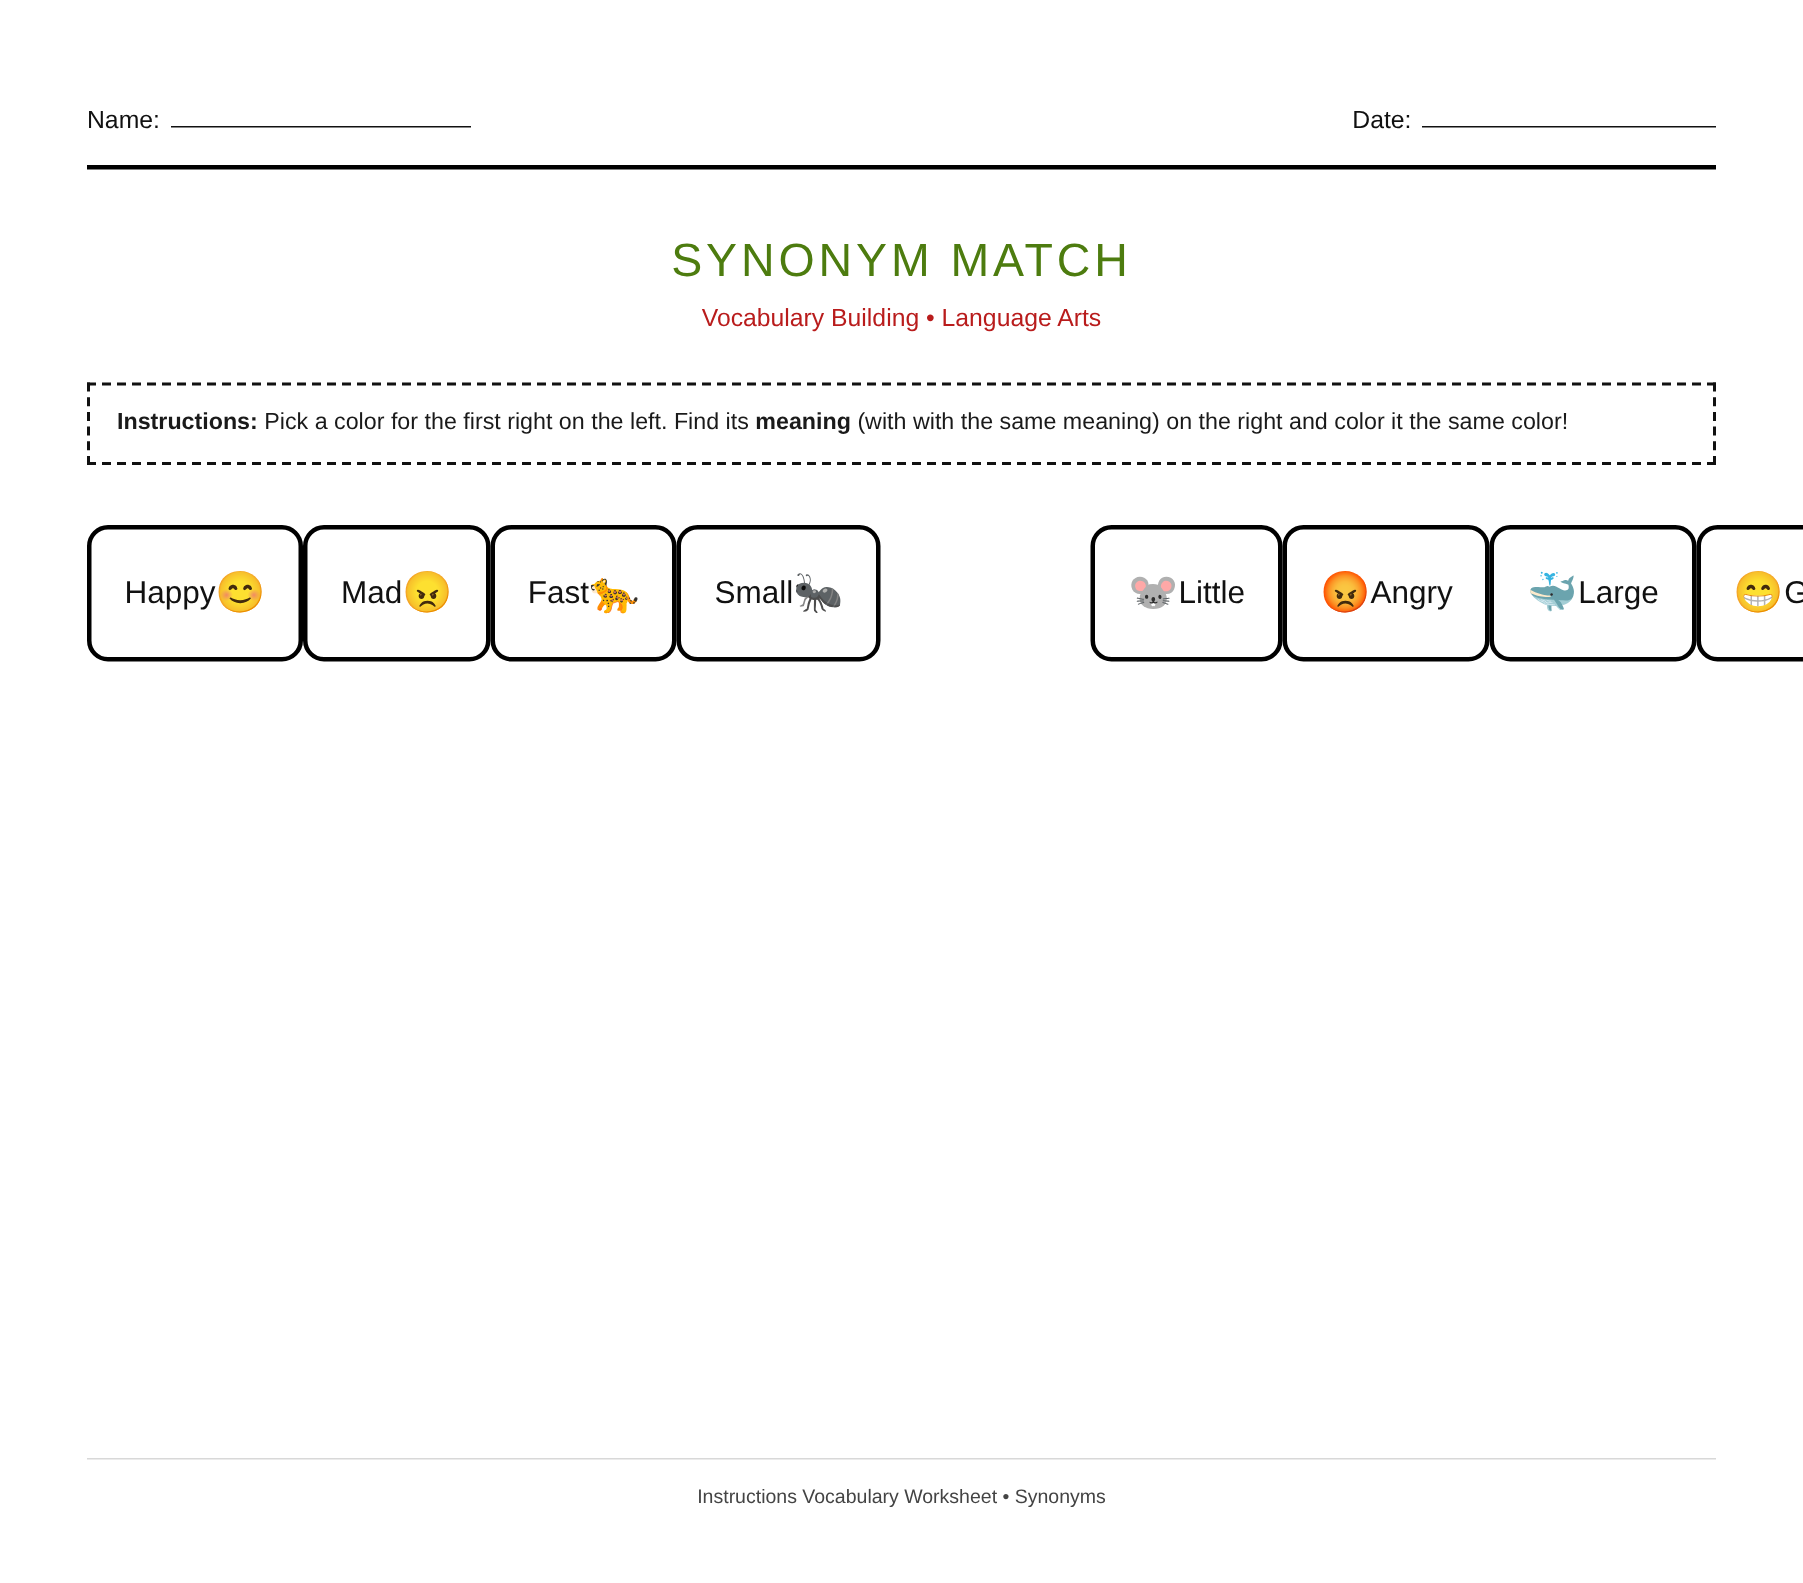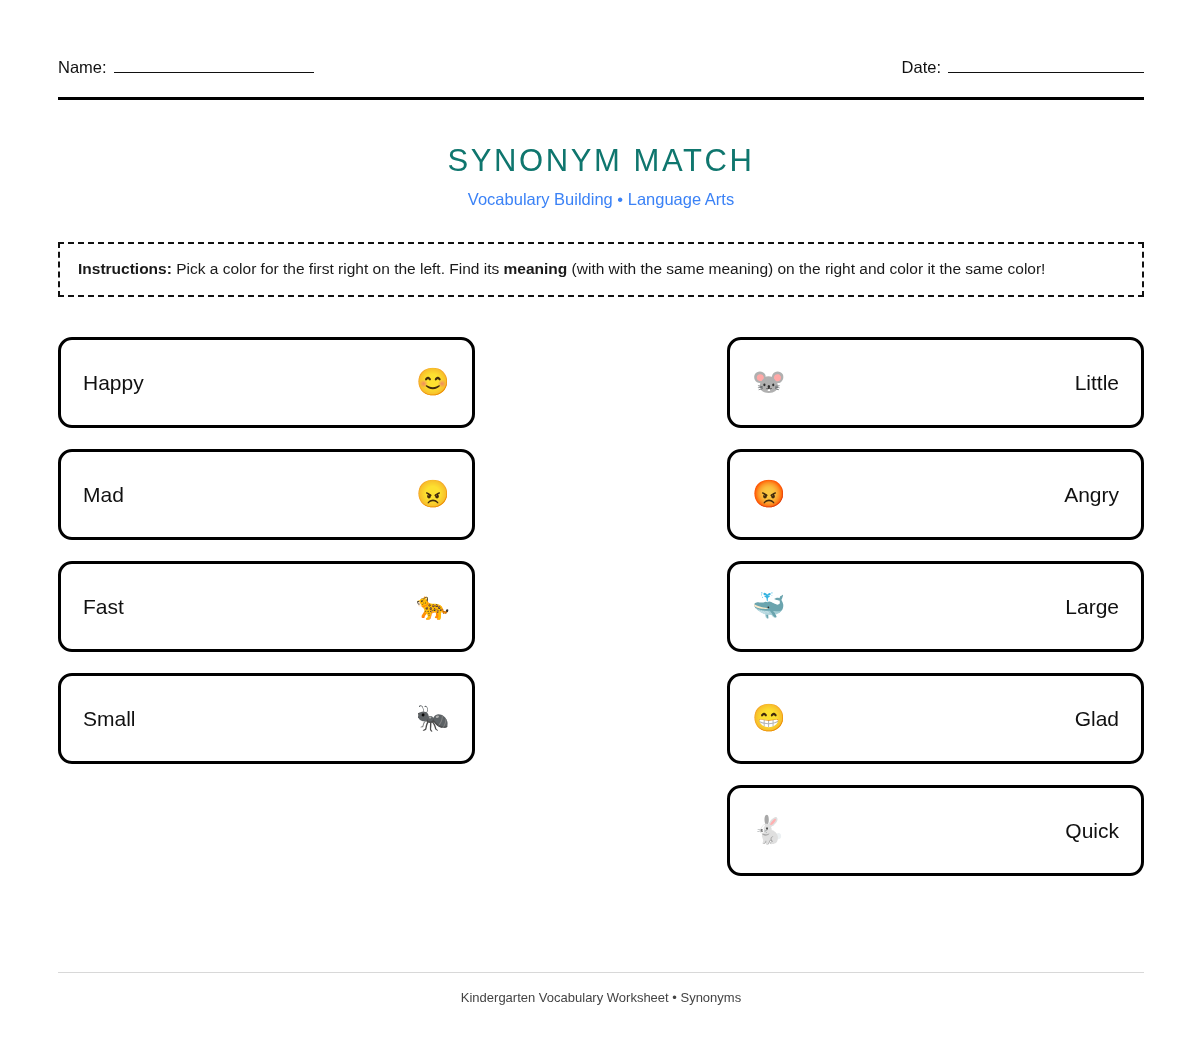--- a/index.html
+++ b/index.html
@@ -13,21 +13,21 @@
     font-family: "Liberation Sans", sans-serif;
     color: #1a1a1a;
     overflow: hidden;
   }
 
   .page {
     position: relative;
     width: 1202px;
     height: 1055px;
     box-sizing: border-box;
-    padding: 0 58px;
+    padding: 12px 58px;
   }
 
   
   .name-date-row {
     display: flex;
     justify-content: space-between;
     align-items: flex-end;
     padding-top: 58px;
   }
   .field {
@@ -56,27 +56,27 @@
 
   
   .title-block {
     text-align: center;
     margin-top: 44px;
   }
   .worksheet-title {
     font-size: 31px;
     font-weight: 400;
     letter-spacing: 2.6px;
-    color: #0f766e;
+    color: #4d7c0f;
     margin: 0;
     line-height: 1.1;
   }
   .worksheet-subtitle {
     font-size: 16.5px;
-    color: #3b82f6;
+    color: #b91c1c;
     margin: 12px 0 0 0;
     line-height: 1.2;
   }
 
   
   .instructions-box {
     margin-top: 32px;
     border: 2px dashed #111;
     padding: 14px 18px 15px 18px;
     box-sizing: border-box;
@@ -92,21 +92,21 @@
   }
 
   
   .match-area {
     display: flex;
     justify-content: space-between;
     margin-top: 40px;
   }
   .column {
     display: flex;
-    flex-direction: column;
+    flex-direction: row;
     width: 417px;
   }
   .card {
     box-sizing: border-box;
     height: 91px;
     border: 3px solid #000;
     border-radius: 14px;
     background: #fff;
     display: flex;
     align-items: center;
@@ -219,16 +219,16 @@
       <div class="card">
         <span class="card-emoji">🐇</span>
         <span class="card-word">Quick</span>
       </div>
     </div>
 
   </div>
 
   <div class="footer">
     <div class="footer-rule"></div>
-    <div class="footer-text">Kindergarten Vocabulary Worksheet • Synonyms</div>
+    <div class="footer-text">Instructions Vocabulary Worksheet • Synonyms</div>
   </div>
 
 </div>
 
 </body></html>

